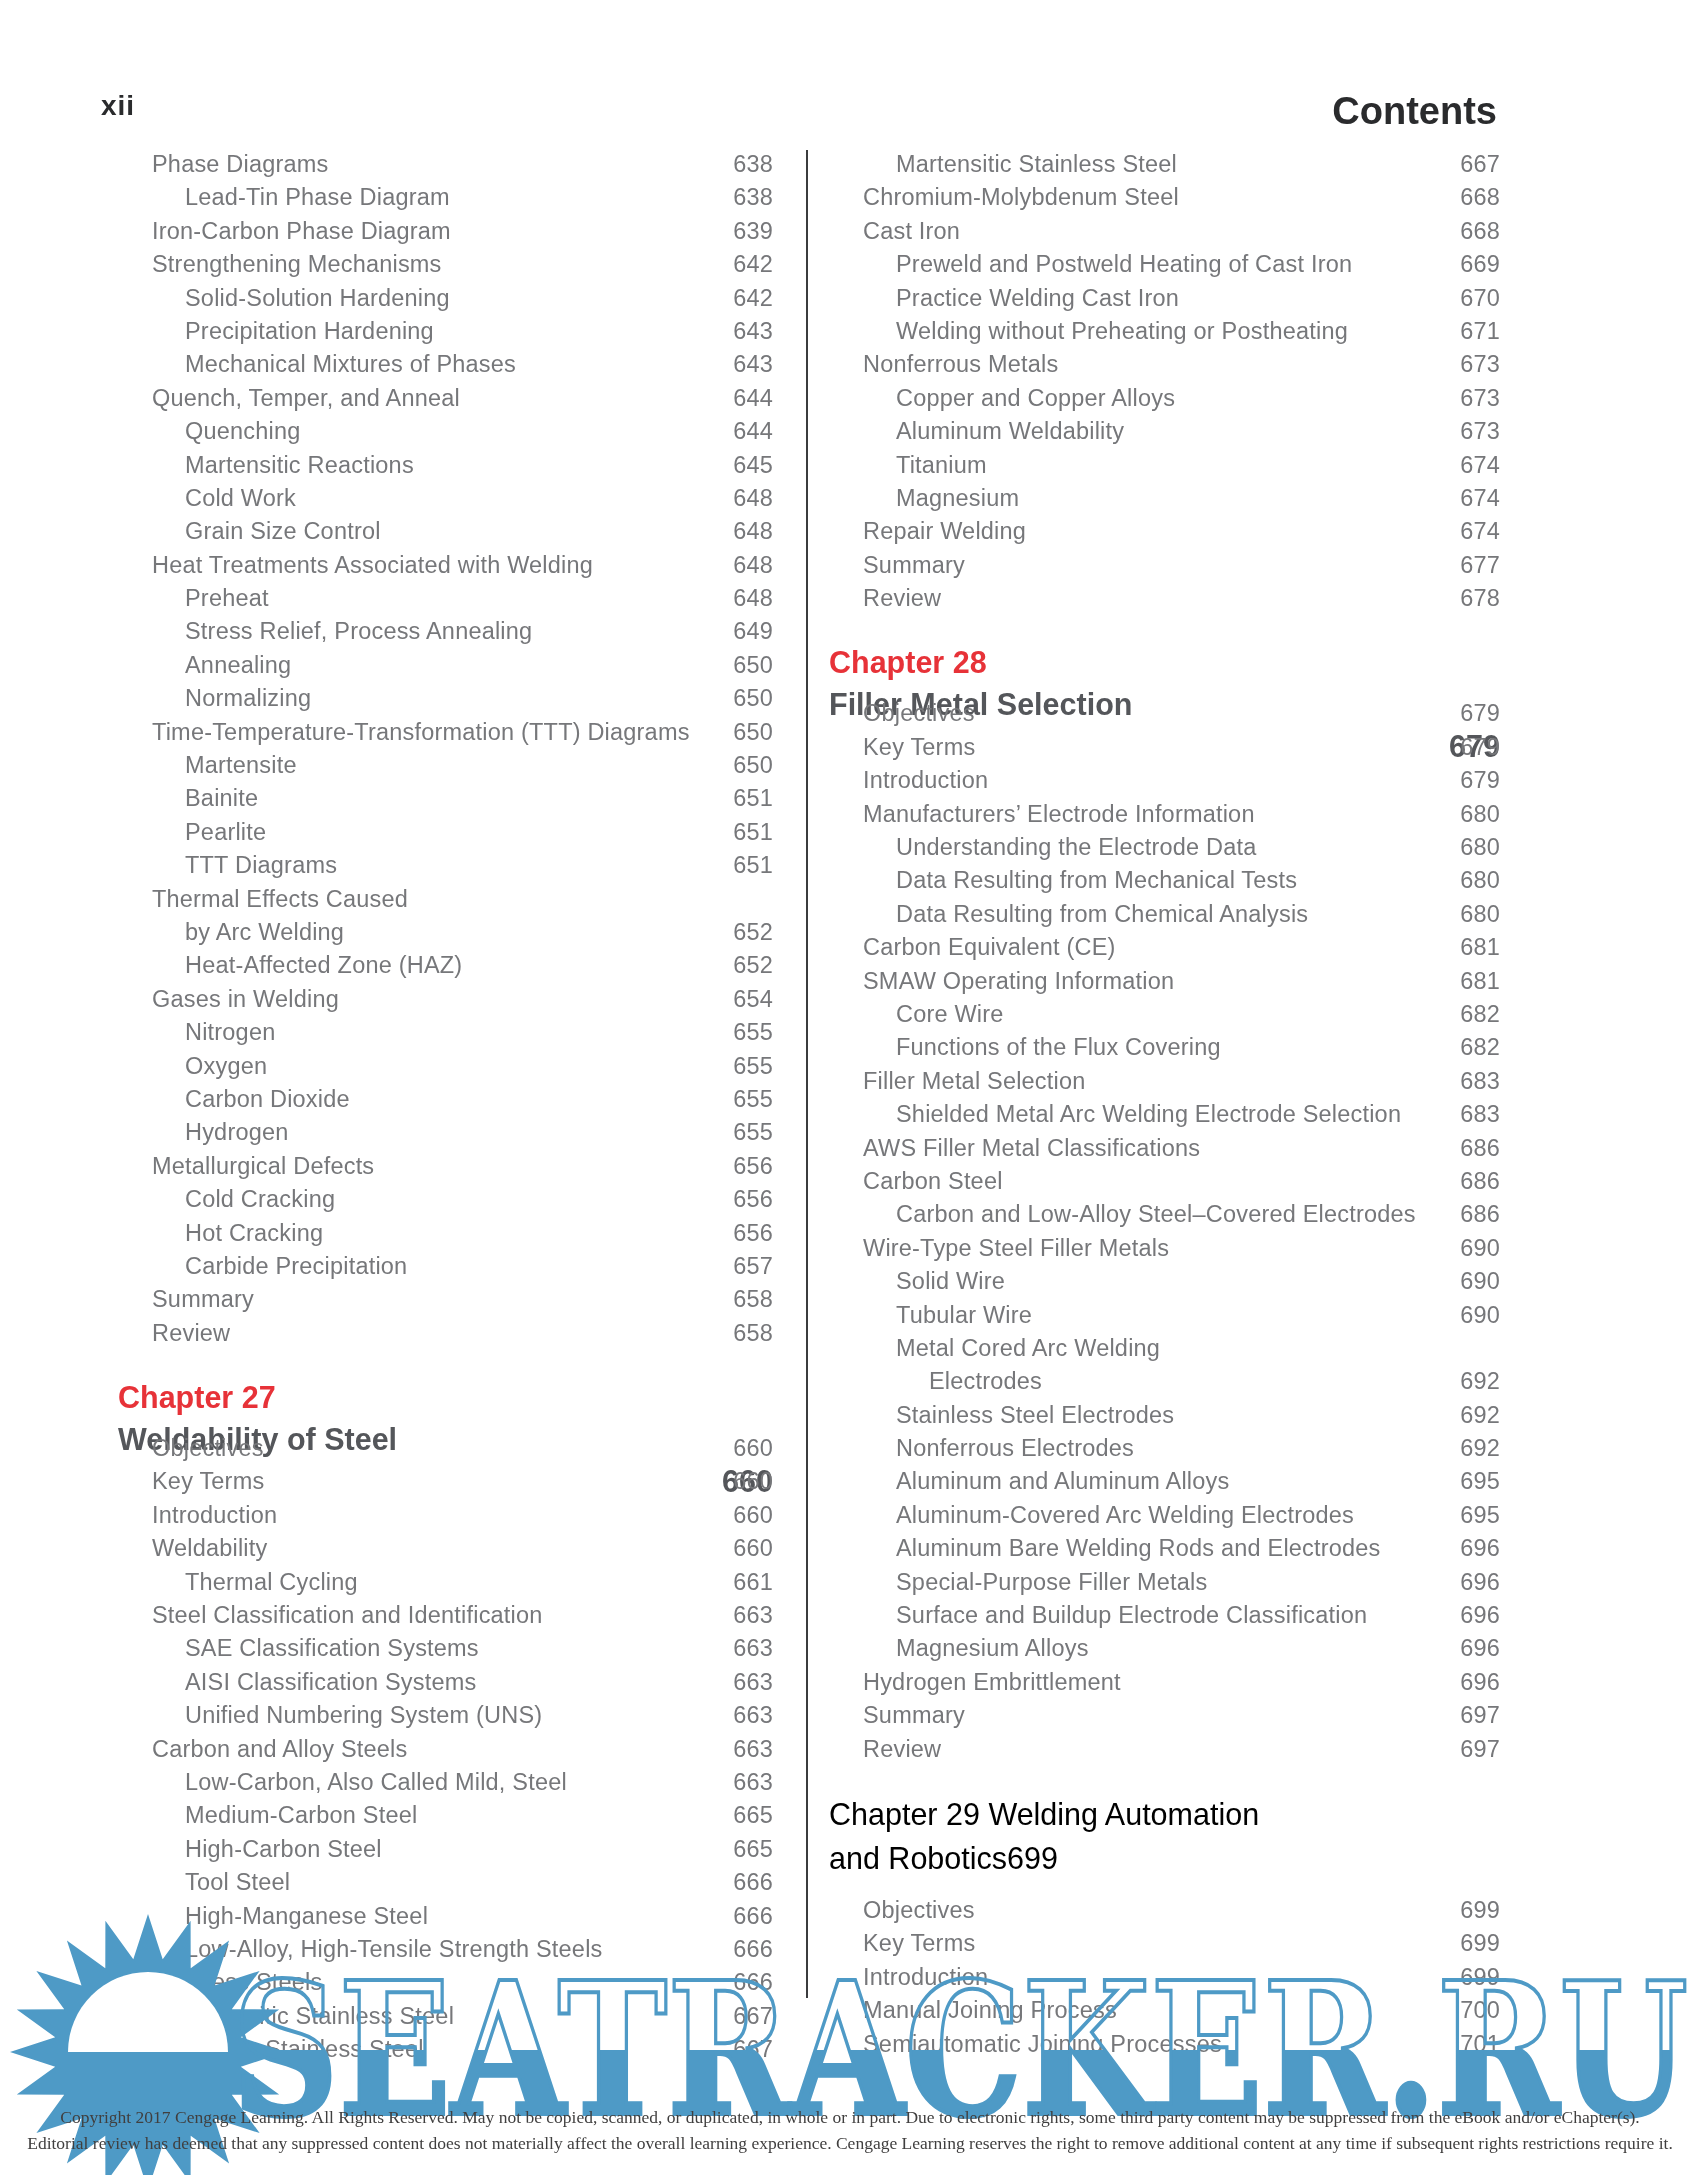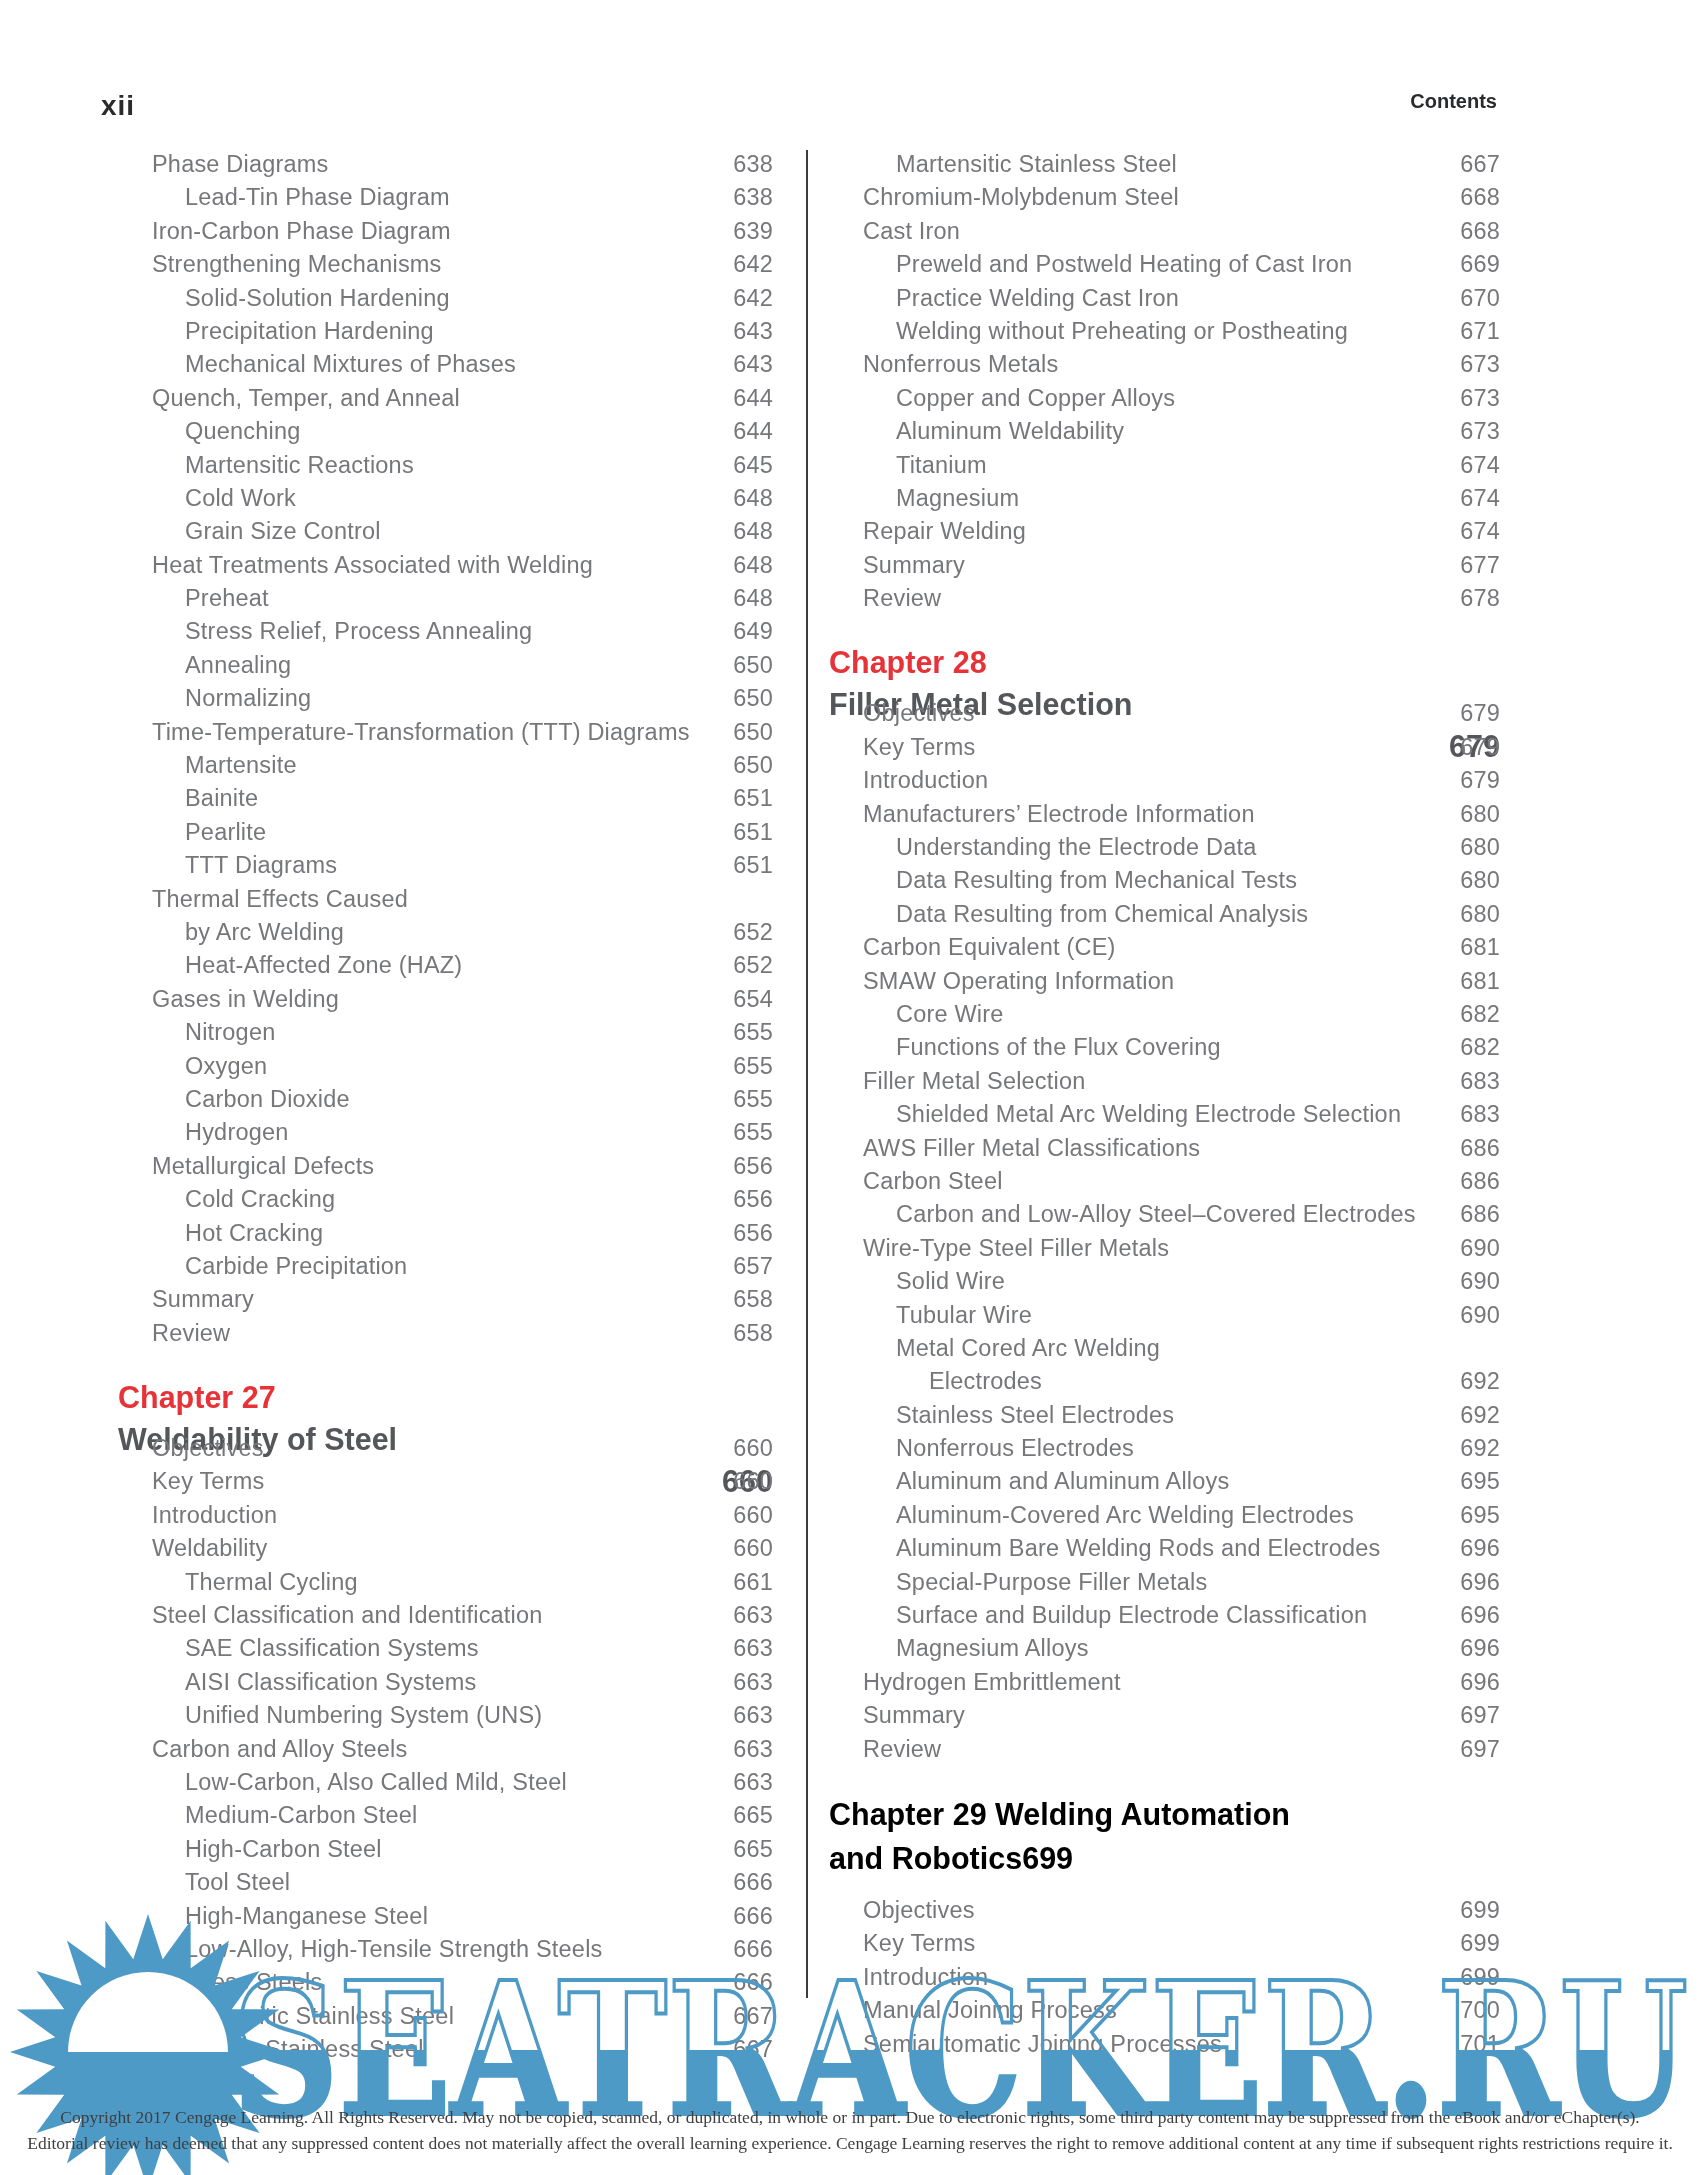--- a/index.html
+++ b/index.html
@@ -14,21 +14,21 @@
   html,body{margin:0;padding:0;}
   body{
     width:1700px;height:2175px;position:relative;background:#ffffff;
     font-family:"Liberation Sans",sans-serif;overflow:hidden;
   }
   .hdr-left{
     position:absolute;left:101px;top:90px;font-size:28px;font-weight:700;
     color:var(--header-dark);letter-spacing:1px;
   }
   .hdr-right{
-    position:absolute;right:203px;top:90px;font-size:20px;font-weight:700;
+    position:absolute;right:203px;top:90px;font-size:38px;font-weight:700;
     color:var(--header-dark);
     margin-left:46px;
   }
   .divider{
     position:absolute;left:806px;top:150px;width:2px;height:1848px;
     background:var(--divider);
   }
   .col{position:absolute;top:148px;}
   .col-left{left:152px;width:621px;}
   .col-right{left:863px;width:637px;text-align:center;}
@@ -41,21 +41,21 @@
   .row .pg{margin-left:auto;padding-left:10px;}
   .lvl1{padding-left:33px;}
   .lvl2{padding-left:66px;}
   .chap{
     margin:26px 0 14px -34px;display:flex;align-items:baseline;
     font-size:30.5px;font-weight:700;height:42px;line-height:42px;flex-direction:column;
   }
   .chap .cnum{color:var(--chapter-red);margin-right:15px;}
   .chap .ctitle{color:var(--heading-gray);}
   .chap .cpg{margin-left:auto;color:var(--heading-gray);}
-  .chap2{margin:26px 0 14px -34px;font-size:30.5px;font-weight:700;}
+  .chap2{margin:26px 0 14px -34px;font-size:30.5px;font-weight:400;}
   .chap2 .cline{display:flex;align-items:baseline;height:44px;line-height:44px;}
   .watermark{
     position:absolute;left:0;top:0;width:1700px;height:2175px;
     z-index:30;pointer-events:none;
   }
   .footer{
     position:absolute;left:0;right:0;top:2104px;z-index:40;text-align:center;
     font-family:"Liberation Serif",serif;font-size:17.5px;line-height:26px;
     color:var(--footer-gray);
   }

